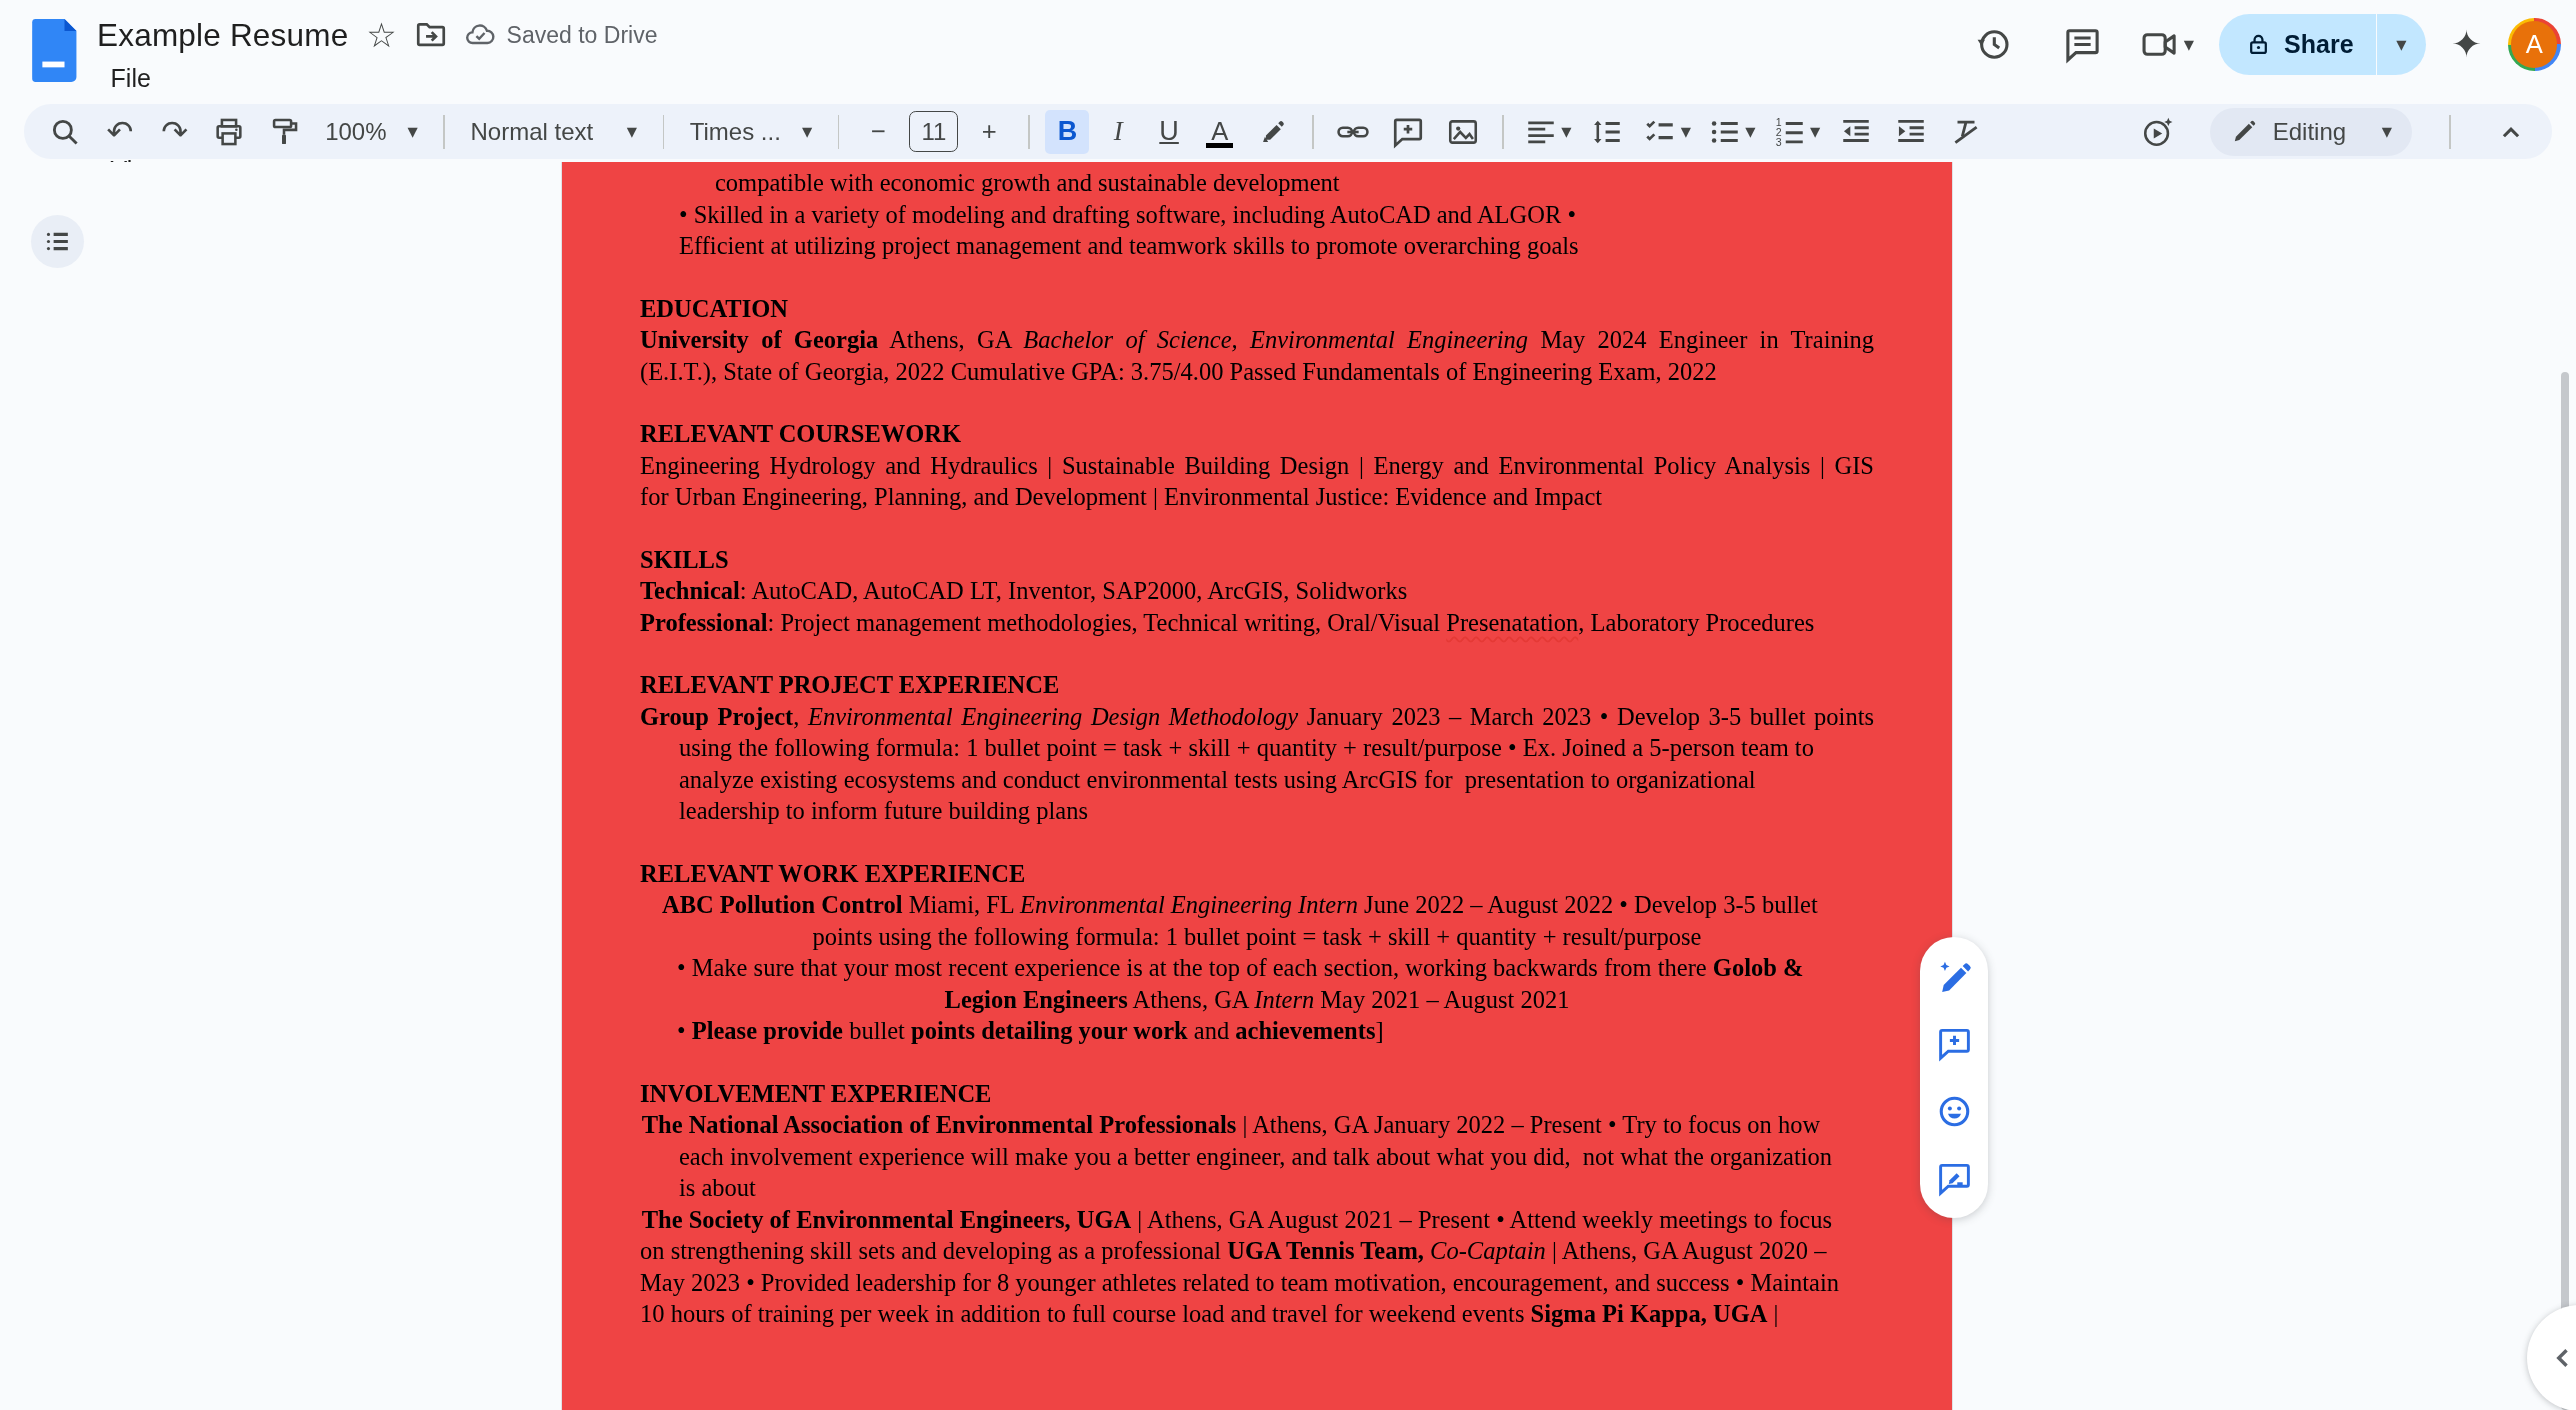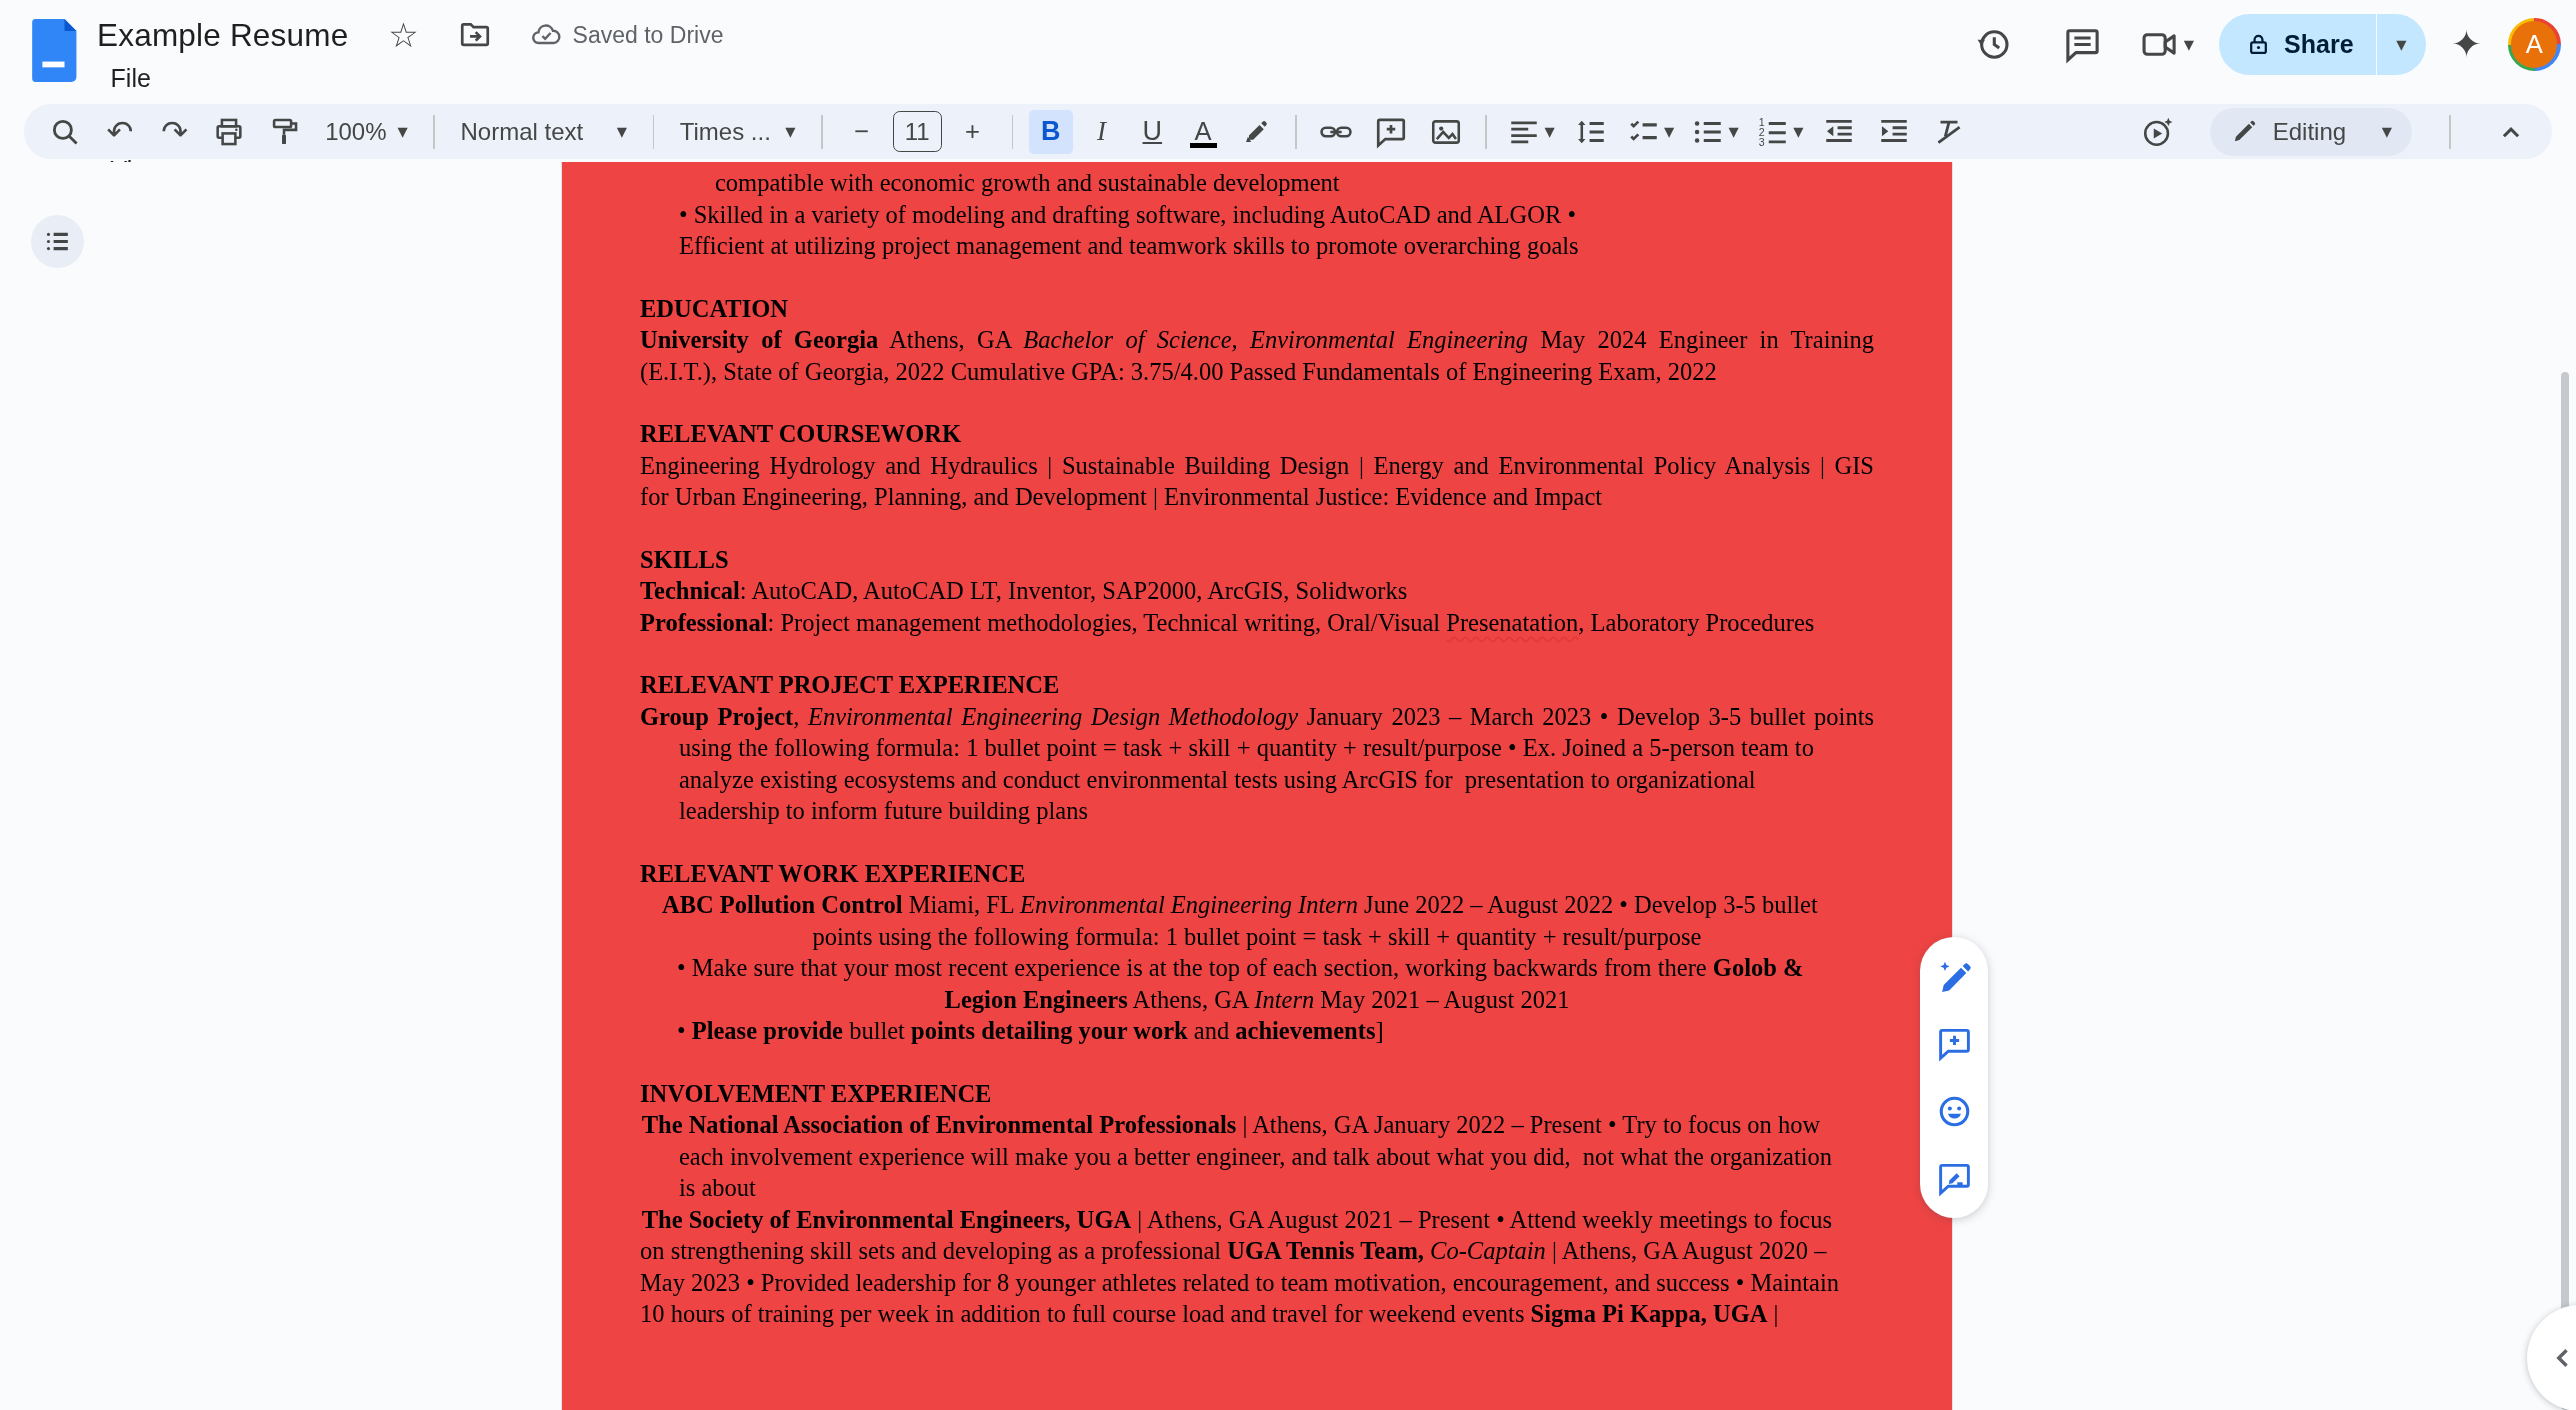--- a/index.html
+++ b/index.html
@@ -3,21 +3,21 @@
 <meta charset="utf-8">
 <style>
   * { margin:0; padding:0; box-sizing:border-box; }
   html,body { width:2576px; height:1411px; overflow:hidden; background:#f9fbfd;
               font-family:"Liberation Sans", sans-serif; }
 
   
   .titlebar { position:absolute; left:0; top:0; width:100%; height:101px; background:#f9fbfd; }
   .docs-logo { position:absolute; left:32px; top:19px; width:48px; height:63px; }
   .title-block { position:absolute; left:97px; top:13.6px; }
-  .title-row { display:flex; align-items:center; gap:38px; height:43px; }
+  .title-row { display:flex; align-items:center; gap:16px; height:43px; }
   .doc-title { font-size:31.5px; color:#1f1f1f; letter-spacing:0.2px; }
   .title-row .ticon { width:34px; height:34px; display:flex; align-items:center; justify-content:center; color:#444746; }
   .star-glyph { font-size:34px; line-height:34px; color:#444746; }
   .saved { display:flex; align-items:center; gap:10.2px; color:#5f6368; font-size:23px; }
   .menu-row { display:flex; gap:8.5px; margin-top:3.4px;flex-direction:column; }
   .menu-item { font-size:25px; color:#1f1f1f; padding:4.3px 13.6px; border-radius:6.8px; cursor:default; }
 
   .hdr-right { position:absolute; right:15.3px; top:12px; display:flex; align-items:center; gap:25.6px; height:65px; }
   .hicon { width:63px; height:63px; border-radius:50%; display:flex; align-items:center; justify-content:center; color:#444746; }
   .hicon svg { width:39px; height:39px; }
@@ -37,21 +37,21 @@
   
   .toolbar { position:absolute; left:24px; top:104px; width:2528px; height:55px; background:#edf2fa;
              border-radius:27px; display:flex; align-items:center; padding:0 17px; }
   .tb-left { display:flex; align-items:center; gap:6.8px; flex:1; }
   .tb-btn { height:48px; min-width:48px; border-radius:6.8px; display:flex; align-items:center; justify-content:center;
             color:#444746; gap:3.4px; padding:0 5.1px; }
   .tb-btn svg { width:34px; height:34px; }
   .tb-glyph { font-size:32px; line-height:1; color:#444746; }
   .tb-divider { width:1.7px; height:34px; background:#c4c7c5; margin:0 8.5px; }
   .tb-text { font-size:24px; color:#444746; }
-  .tb-dd { display:flex; align-items:center; gap:11px; padding:0 10.2px; height:48px; border-radius:6.8px; }
+  .tb-dd { display:flex; align-items:center; gap:21px; padding:0 10.2px; height:48px; border-radius:6.8px; }
   .fontsize-box { width:49px; height:41px; border:1.7px solid #444746; border-radius:6.8px; display:flex;
                   align-items:center; justify-content:center; font-size:24px; color:#444746; }
   .fmt-letter { font-size:27px; color:#444746; width:44px; height:44px; display:flex; align-items:center; justify-content:center; border-radius:5.1px; }
   .fmt-letter.bold { font-weight:700; background:#d3e3fd; color:#0b57d0; }
   .fmt-letter.italic { font-style:italic; font-family:"Liberation Serif",serif; }
   .fmt-letter.underl { text-decoration:underline; }
   .color-a { position:relative; font-size:25.6px; color:#444746; width:44px; height:44px; display:flex; align-items:center; justify-content:center; }
   .color-a::after { content:""; position:absolute; left:8.5px; right:8.5px; bottom:5.1px; height:5.1px; background:#000; }
   .tb-right { display:flex; align-items:center; gap:28px; }
   .mode-pill { display:flex; align-items:center; gap:13.6px; background:#e2e8f3; border-radius:24px; height:48px; padding:0 20.4px; }

